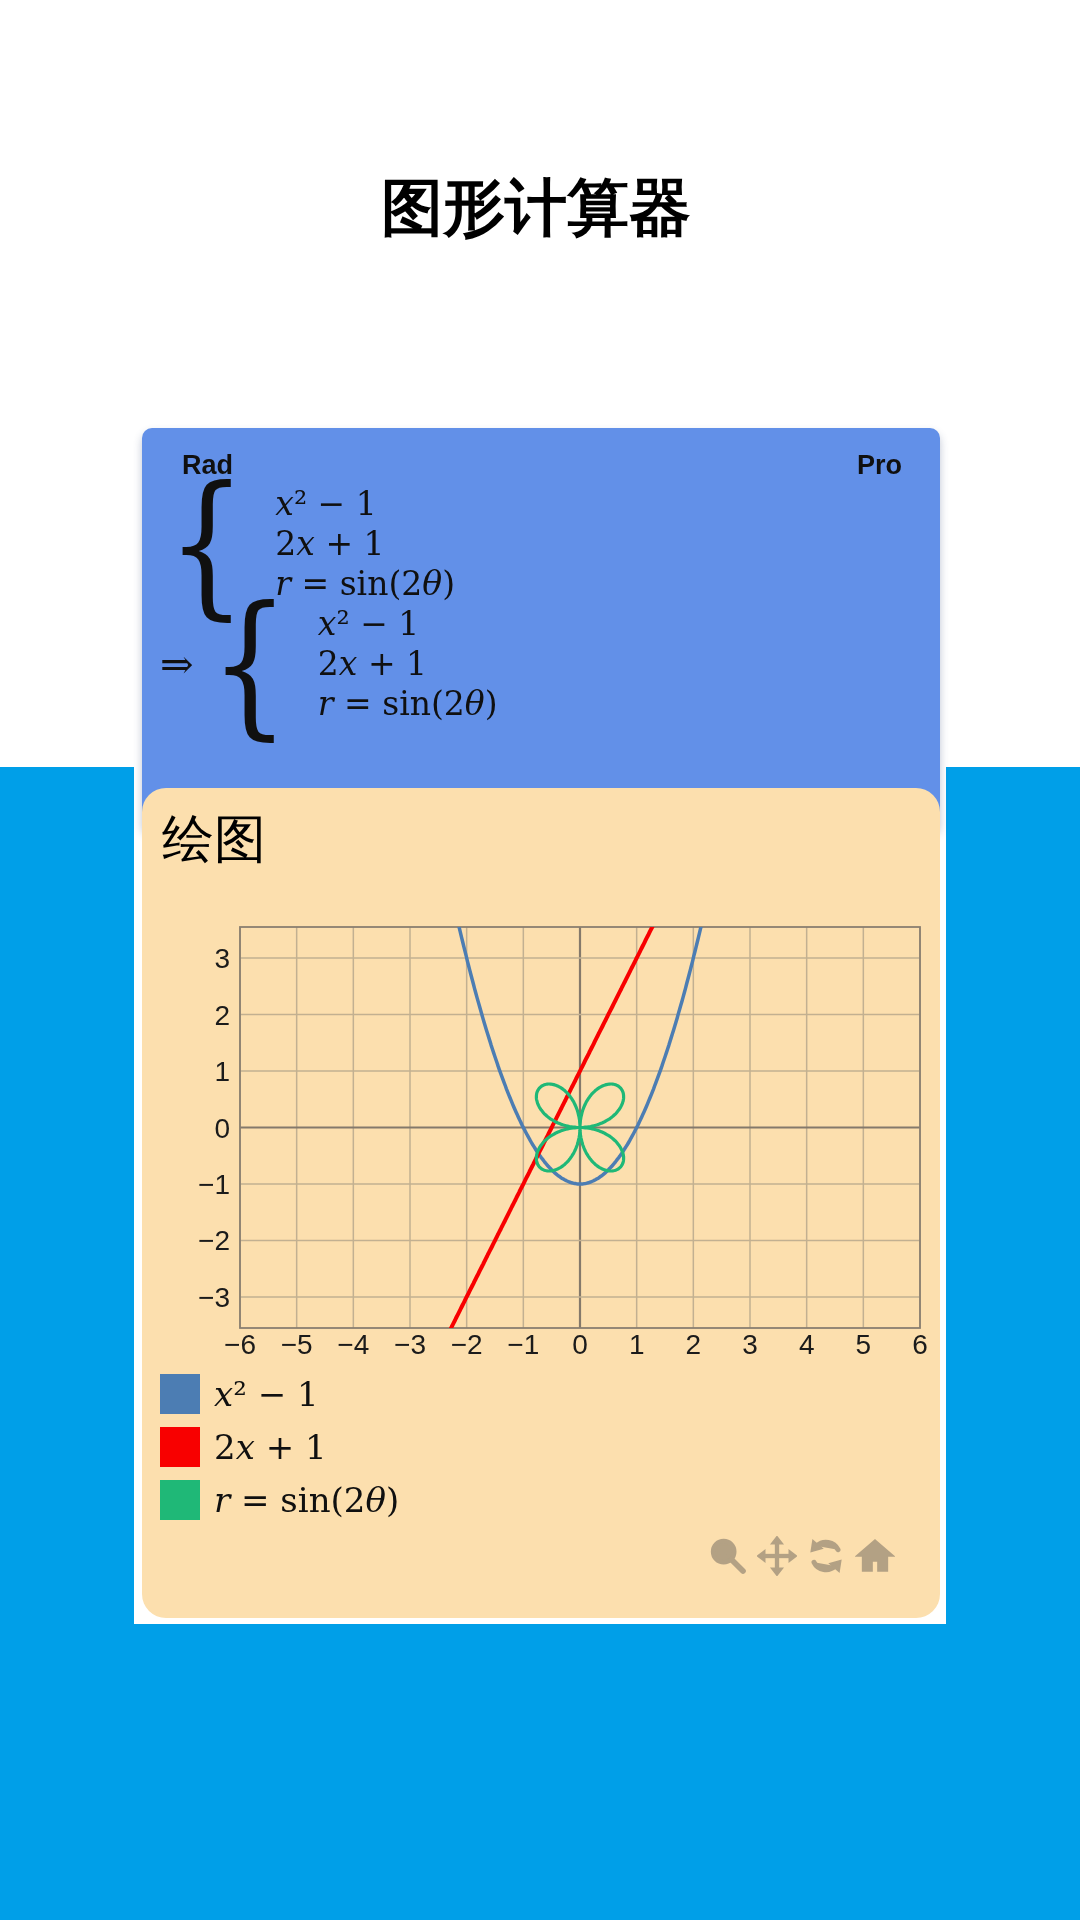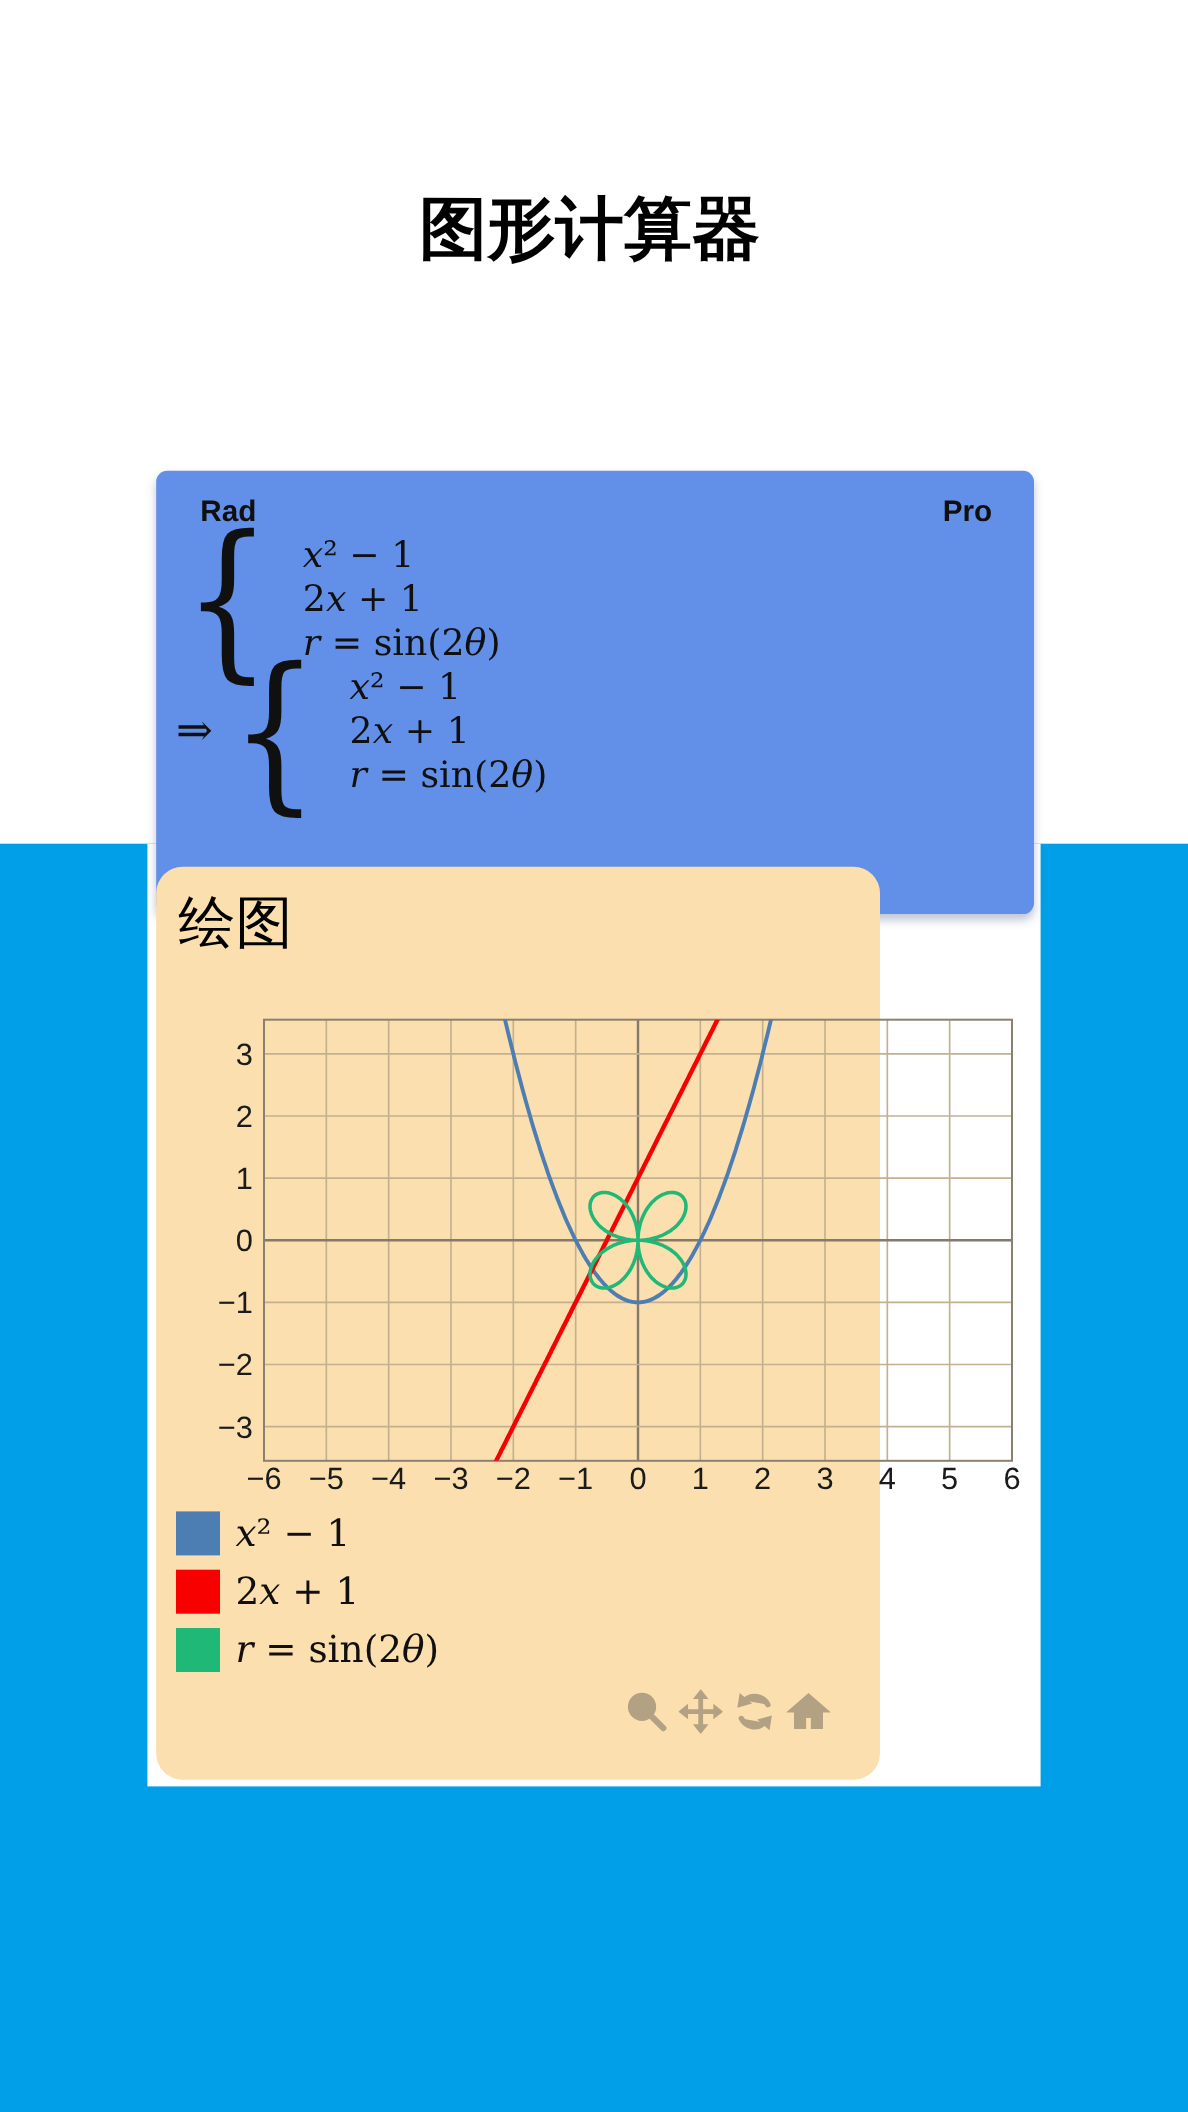--- a/index.html
+++ b/index.html
@@ -28,21 +28,21 @@
     transform:scaleX(.8);transform-origin:left center;color:#101010;
   }
   .math{font-family:"DejaVu Serif",serif;}
   .math i{font-style:italic;}
   .sys .lines{margin-left:9px;font-size:33px;line-height:40px;color:#101010;}
   .sys1{position:absolute;left:25px;top:56px;}
   .sys2{position:absolute;left:18px;top:176px;}
   .implies{font-family:"DejaVu Serif",serif;font-size:40px;margin-right:16px;color:#101010;}
   
   .plot-card{
-    position:absolute;left:142px;top:788px;width:658px;height:830px;border-radius:24px;
+    position:absolute;left:142px;top:788px;width:798px;height:830px;border-radius:24px;
     background:#FCDFAE;
   }
   .plot-heading{position:absolute;left:20px;top:22px;font-size:52px;line-height:58px;color:#000;}
   .graph-wrap{position:absolute;left:48px;top:127px;width:760px;height:470px;}
   
   .legend{position:absolute;left:18px;top:586px;}
   .legend-row{display:flex;align-items:center;height:40px;margin-bottom:13px;}
   .legend-swatch{width:40px;height:40px;margin-right:14px;flex:0 0 auto;}
   .legend-label{font-size:34px;color:#101010;}
   

